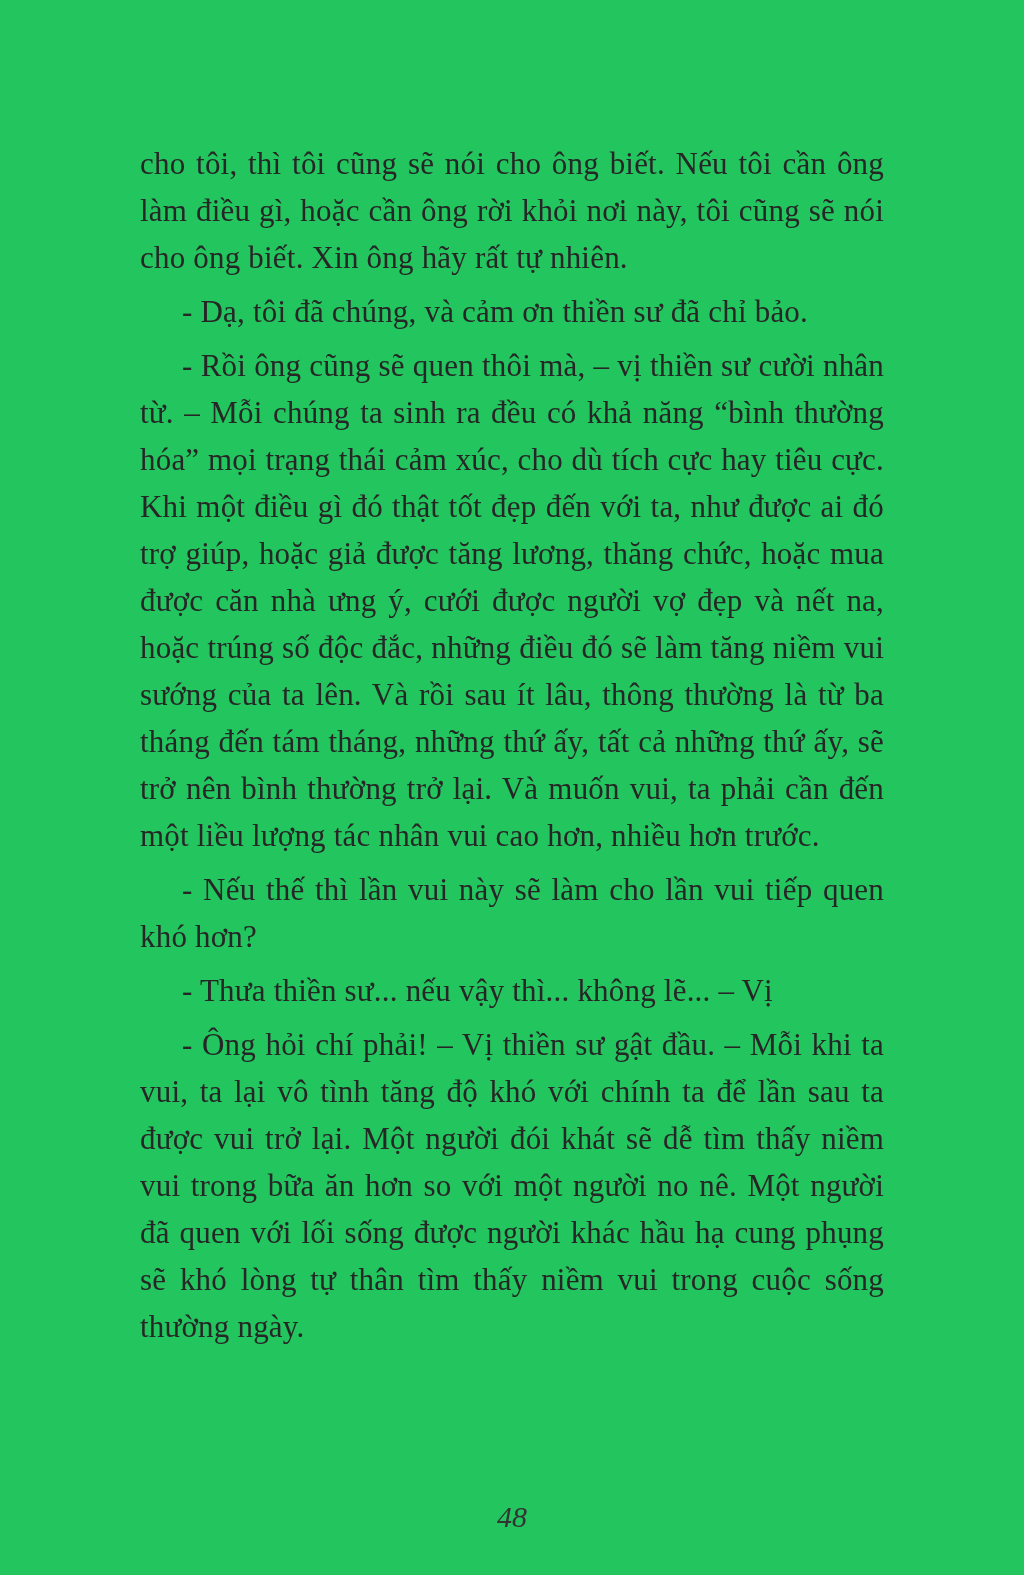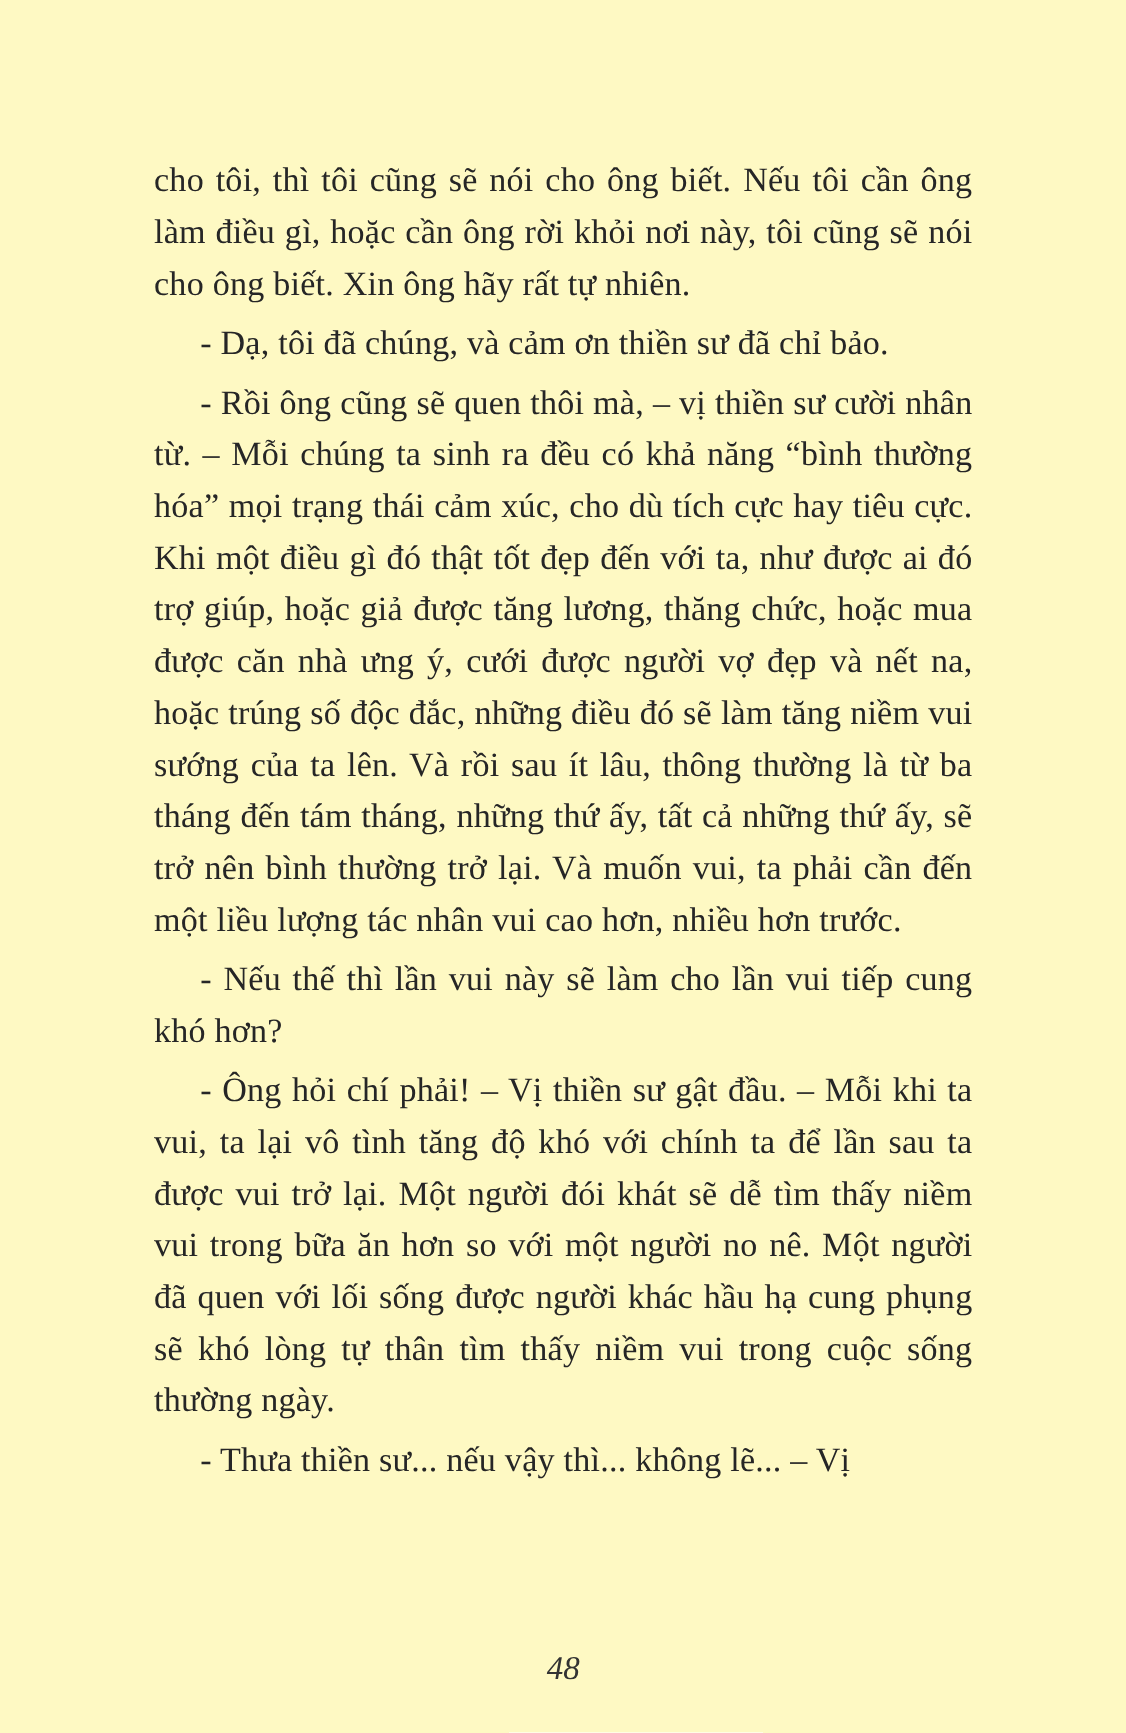--- a/index.html
+++ b/index.html
@@ -4,21 +4,21 @@
 <style>
   html, body {
     margin: 0;
     padding: 0;
     background: #ffffff;
   }
   .book-page {
     position: relative;
     width: 1024px;
     height: 1575px;
-    background: #fef9c3;
+    background: #22c55e;
     font-family: "Liberation Serif", "DejaVu Serif", serif;
     color: #262626;
     overflow: hidden;
   }
   .text-block {
     position: absolute;
     top: 140px;
     left: 140px;
     width: 744px;
   }
@@ -45,18 +45,18 @@
   }
 </style>
 </head>
 <body>
 
 <div class="book-page">
   <div class="text-block">
     <p class="para no-indent">cho tôi, thì tôi cũng sẽ nói cho ông biết. Nếu tôi cần ông làm điều gì, hoặc cần ông rời khỏi nơi này, tôi cũng sẽ nói cho ông biết. Xin ông hãy rất tự nhiên.</p>
     <p class="para">- Dạ, tôi đã chúng, và cảm ơn thiền sư đã chỉ bảo.</p>
     <p class="para">- Rồi ông cũng sẽ quen thôi mà, – vị thiền sư cười nhân từ. – Mỗi chúng ta sinh ra đều có khả năng “bình thường hóa” mọi trạng thái cảm xúc, cho dù tích cực hay tiêu cực. Khi một điều gì đó thật tốt đẹp đến với ta, như được ai đó trợ giúp, hoặc giả được tăng lương, thăng chức, hoặc mua được căn nhà ưng ý, cưới được người vợ đẹp và nết na, hoặc trúng số độc đắc, những điều đó sẽ làm tăng niềm vui sướng của ta lên. Và rồi sau ít lâu, thông thường là từ ba tháng đến tám tháng, những thứ ấy, tất cả những thứ ấy, sẽ trở nên bình thường trở lại. Và muốn vui, ta phải cần đến một liều lượng tác nhân vui cao hơn, nhiều hơn trước.</p>
-    <p class="para">- Nếu thế thì lần vui này sẽ làm cho lần vui tiếp cung khó hơn?</p>
+    <p class="para">- Nếu thế thì lần vui này sẽ làm cho lần vui tiếp quen khó hơn?</p>
+    <p class="para">- Thưa thiền sư... nếu vậy thì... không lẽ... – Vị</p>
     <p class="para">- Ông hỏi chí phải! – Vị thiền sư gật đầu. – Mỗi khi ta vui, ta lại vô tình tăng độ khó với chính ta để lần sau ta được vui trở lại. Một người đói khát sẽ dễ tìm thấy niềm vui trong bữa ăn hơn so với một người no nê. Một người đã quen với lối sống được người khác hầu hạ cung phụng sẽ khó lòng tự thân tìm thấy niềm vui trong cuộc sống thường ngày.</p>
-    <p class="para">- Thưa thiền sư... nếu vậy thì... không lẽ... – Vị</p>
   </div>
   <div class="page-number">48</div>
 </div>
 
 </body></html>

